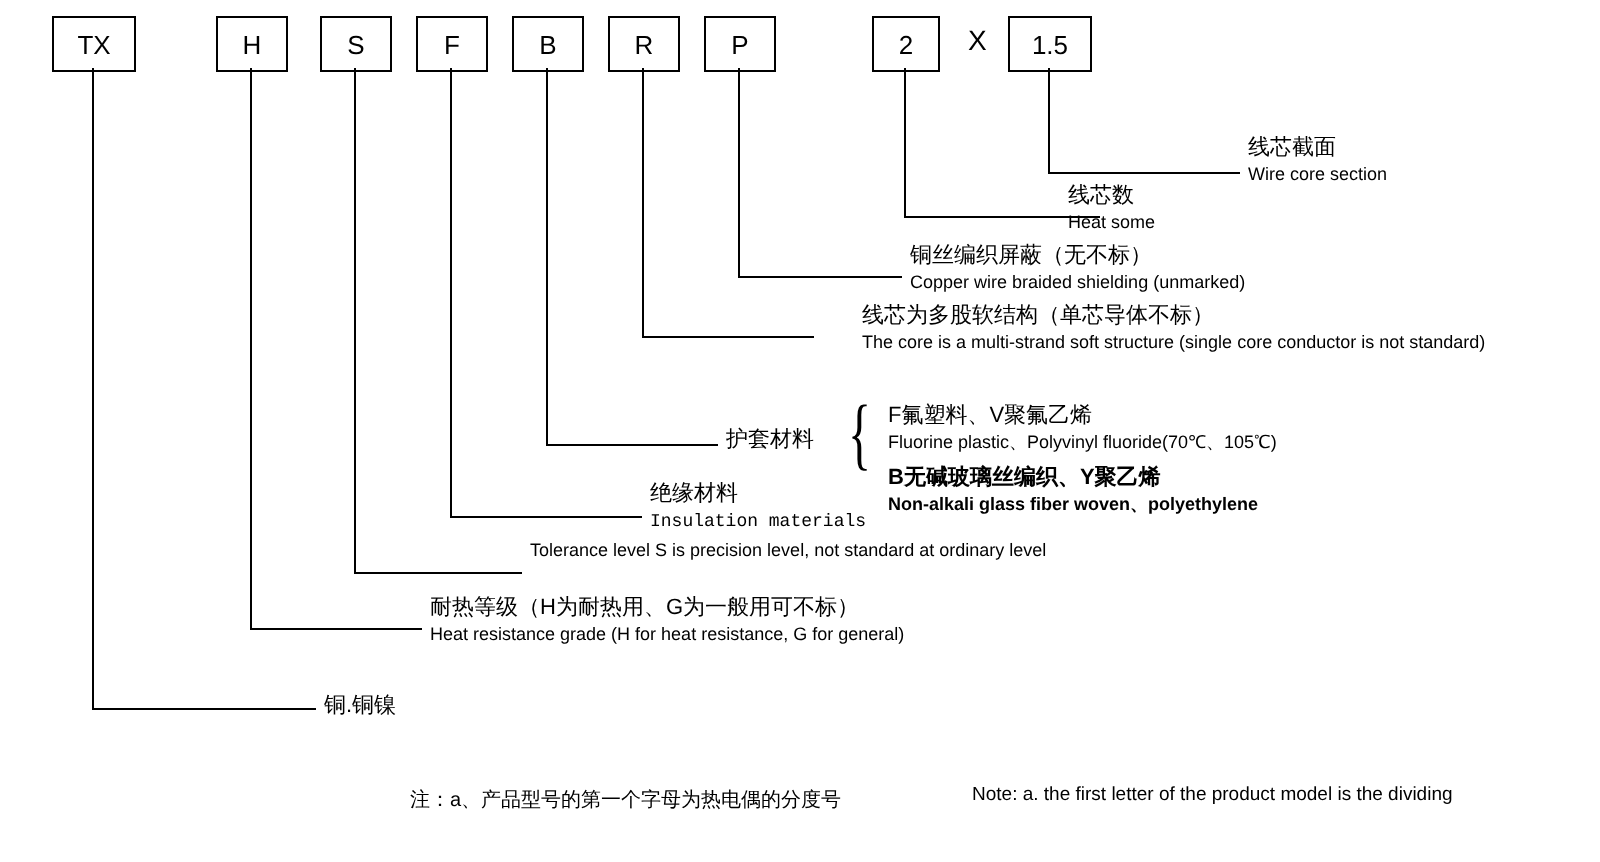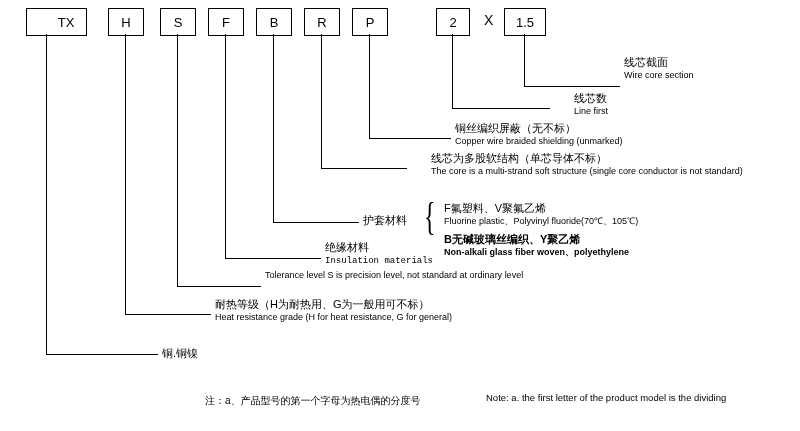--- a/index.html
+++ b/index.html
@@ -80,21 +80,21 @@
   }
   .bold-cn {
     font-weight: bold;
   }
 </style>
 </head>
 <body>
 
 <div id="root">
 
-  <div class="code-box" style="left:26px; top:8px; width:40px; height:26px;padding-left:19px;">
+  <div class="code-box" style="left:26px; top:8px; width:40px; height:26px;">
     <span>TX</span>
   </div>
   <div class="code-box" style="left:108px; top:8px; width:34px; height:26px;">
     <span>H</span>
   </div>
   <div class="code-box" style="left:160px; top:8px; width:34px; height:26px;">
     <span>S</span>
   </div>
   <div class="code-box" style="left:208px; top:8px; width:34px; height:26px;">
     <span>F</span>
@@ -136,28 +136,28 @@
 
   <div class="vline" style="left:177px; top:34px; height:252px;"></div>
   <div class="hline" style="left:177px; top:286px; width:84px;"></div>
 
   <div class="vline" style="left:125px; top:34px; height:280px;"></div>
   <div class="hline" style="left:125px; top:314px; width:86px;"></div>
 
   <div class="vline" style="left:46px; top:34px; height:320px;"></div>
   <div class="hline" style="left:46px; top:354px; width:112px;"></div>
 
-  <div class="lbl" style="left:624px; top:56px;">
+  <div class="lbl" style="left:624px; top:68px;">
     <span class="cn">线芯截面</span>
     <span class="en">Wire core section</span>
   </div>
 
-  <div class="lbl" style="left:574px; top:92px;">
+  <div class="lbl" style="left:534px; top:92px;">
     <span class="cn">线芯数</span>
-    <span class="en">Line first</span>
+    <span class="en">Heat some</span>
   </div>
 
   <div class="lbl" style="left:455px; top:122px;">
     <span class="cn">铜丝编织屏蔽（无不标）</span>
     <span class="en">Copper wire braided shielding (unmarked)</span>
   </div>
 
   <div class="lbl" style="left:431px; top:152px;">
     <span class="cn">线芯为多股软结构（单芯导体不标）</span>
     <span class="en">The core is a multi-strand soft structure (single core conductor is not standard)</span>

